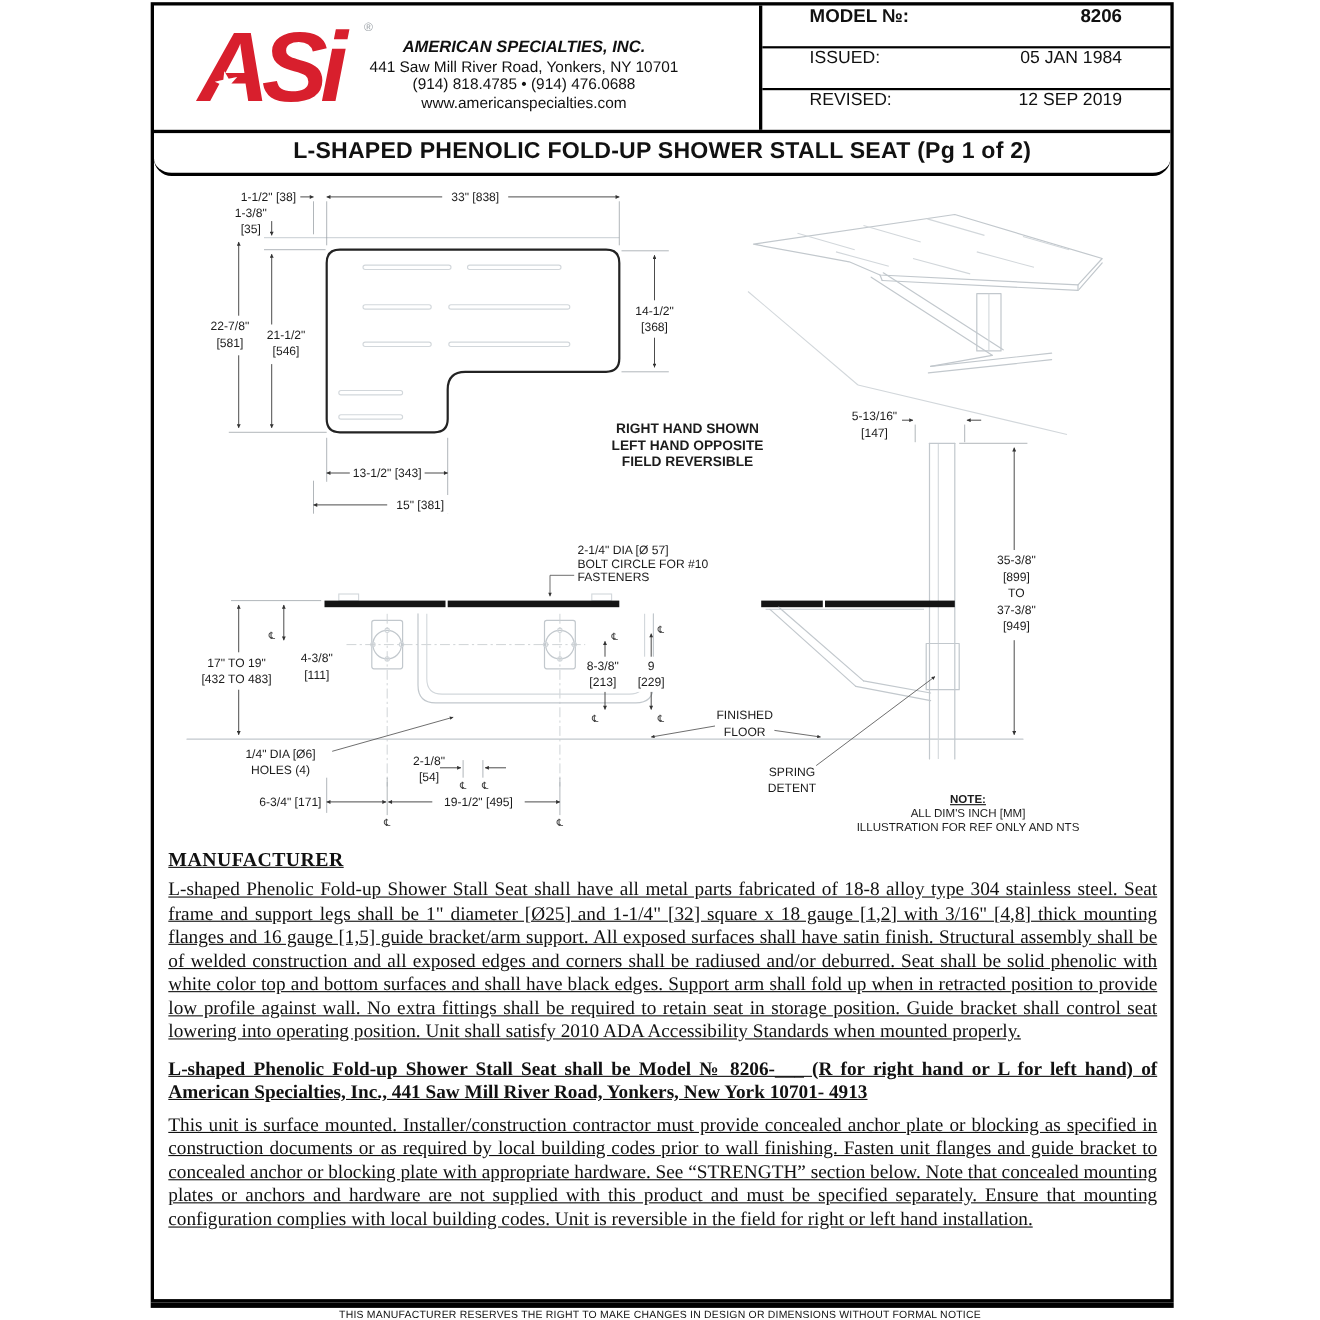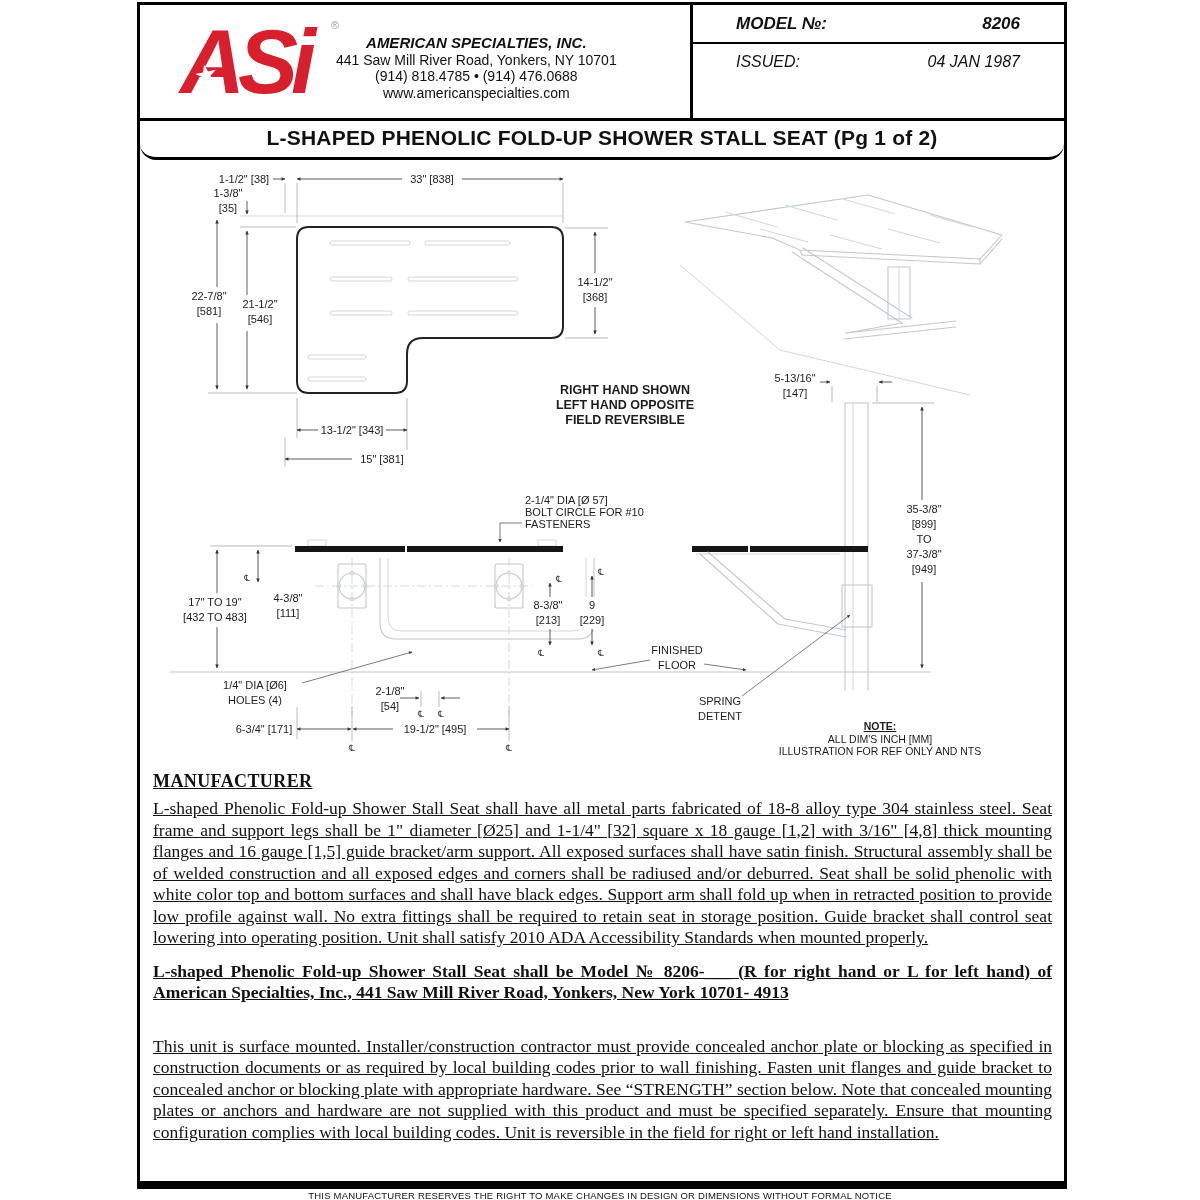--- a/index.html
+++ b/index.html
@@ -2,21 +2,21 @@
 <html><head>
 <meta charset="utf-8">
 <style>
   html,body{margin:0;padding:0;background:#ffffff;}
   body{width:1200px;height:1200px;position:relative;font-family:"Liberation Sans",sans-serif;color:#111;}
   .page{position:absolute;left:137px;top:2px;width:924px;height:1176px;border:3px solid #000;background:#fff;}
 
   
   .header{position:absolute;left:0;top:0;width:100%;height:113px;border-bottom:3px solid #000;}
   .hdr-right{position:absolute;left:550px;top:0;right:0;bottom:0;border-left:3px solid #000;}
-  .hdr-row{height:36px;display:flex;align-items:center;justify-content:space-between;padding:0 44px 0 43px;border-bottom:2px solid #000;font-size:16px;font-style:italic;}
+  .hdr-row{height:36px;display:flex;justify-content:space-between;padding:0 44px 0 43px;border-bottom:2px solid #000;font-size:16px;}
   .hdr-row:last-child{border-bottom:none;}
   .hdr-row.model{font-weight:bold;font-size:17px;height:37px;}
   .logo{position:absolute;left:40px;top:14px;width:155px;height:92px;}
   .logo-text{font-weight:bold;font-style:italic;font-size:90px;line-height:86px;color:#D81F2D;letter-spacing:-7px;}
   .logo-star{position:absolute;left:14px;top:40px;font-size:27px;color:#fff;font-style:normal;transform:rotate(-12deg);}
   .logo-reg{position:absolute;right:-4px;top:0;font-size:11px;color:#9aa0a6;}
   .company{position:absolute;left:196px;top:30px;font-size:14px;line-height:16.5px;text-align:center;}
   .company-name{font-weight:bold;font-style:italic;font-size:15px;}
 
   
@@ -37,21 +37,21 @@
   .dimln{stroke:#4a4a4a;stroke-width:.9;fill:none;}
   .extln{stroke:#9aa0a5;stroke-width:.7;fill:none;}
   .cldash{stroke:#c9ced2;stroke-width:.8;fill:none;stroke-dasharray:9 3 2 3;}
   .bar{fill:#151515;stroke:none;}
   .leader{stroke:#5a5a5a;stroke-width:.8;fill:none;}
 
   
   .sections{position:absolute;left:13px;top:766px;width:899px;font-family:"Liberation Serif",serif;}
   .sec-h{font-size:18px;font-weight:bold;text-decoration:underline;letter-spacing:.4px;margin:0 0 6px 0;}
   .sec-p{font-size:17.5px;line-height:21.5px;text-align:justify;margin:0 0 12px 0;text-decoration:underline;}
-  .sec-p.bold{font-weight:bold;margin-bottom:32px;}
+  .sec-p.bold{font-weight:bold;margin-bottom:8px;}
   .sec-h.gap{margin-top:2px;margin-bottom:5px;}
 
   
   .footer-rule{position:absolute;left:137px;top:1184px;width:930px;height:5px;background:#000;}
   .footer-text{position:absolute;left:0;top:1190px;width:1200px;text-align:center;font-weight:normal;font-size:9.5px;letter-spacing:.2px;}
 </style>
 </head>
 <body>
 
 <div class="page">
@@ -68,21 +68,25 @@
       <div>(914) 818.4785 • (914) 476.0688</div>
       <div>www.americanspecialties.com</div>
     </div>
     <div class="hdr-right">
       <div class="hdr-row model">
         <span>MODEL №:</span>
         <span>8206</span>
       </div>
       <div class="hdr-row">
         <span>ISSUED:</span>
-        <span>04 JAN 1987</span>
+        <span>05 JAN 1984</span>
+      </div>
+      <div class="hdr-row">
+        <span>REVISED:</span>
+        <span>12 SEP 2019</span>
       </div>
     </div>
   </div>
 
   <div class="title-bar">
     <span>L-SHAPED PHENOLIC FOLD-UP SHOWER STALL SEAT (Pg 1 of 2)</span>
   </div>
 
   <div class="drawing">
   <svg width="924" height="613" viewBox="0 0 924 613" xmlns="http://www.w3.org/2000/svg">

